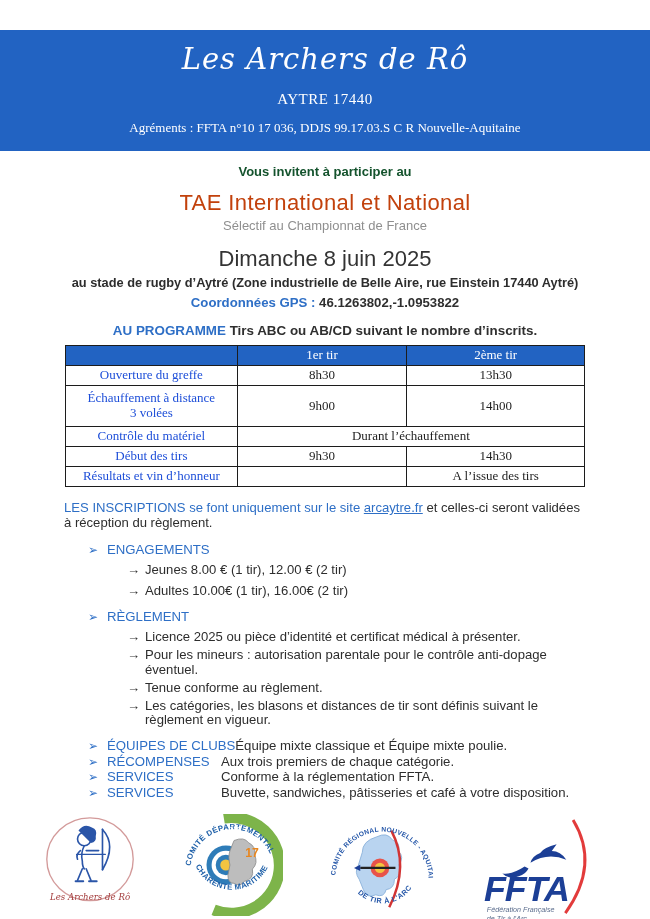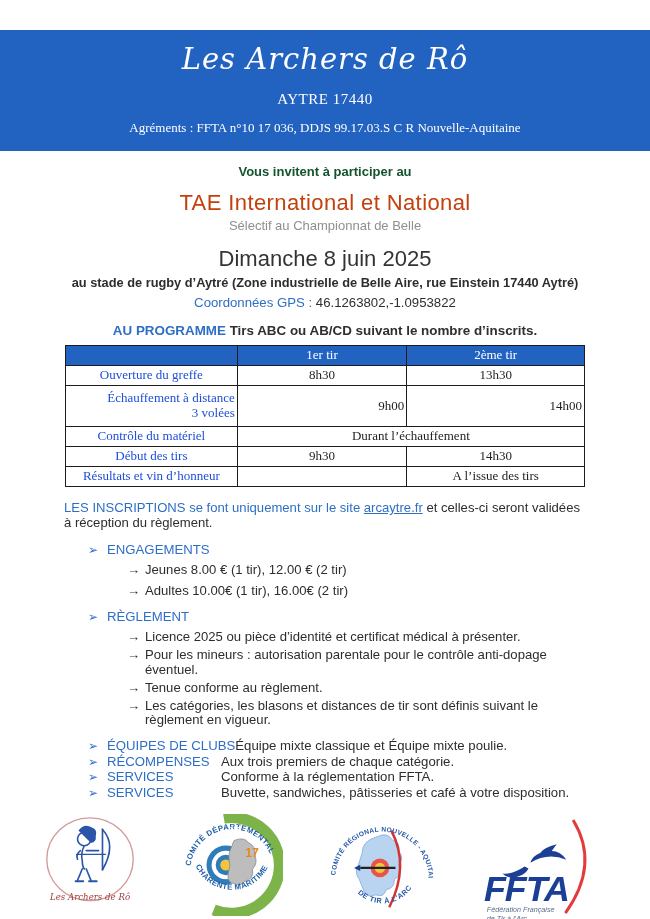--- a/index.html
+++ b/index.html
@@ -12,30 +12,30 @@
   .club-script{font-family:"DejaVu Serif",serif;font-style:italic;font-size:29px;letter-spacing:1px;}
   .banner-city{font-family:"Liberation Serif",serif;font-size:15px;margin-top:15px;letter-spacing:.5px;}
   .banner-agr{font-family:"Liberation Serif",serif;font-size:13px;margin-top:12px;}
   
   .center{text-align:center;}
   .invite{margin-top:13px;font-size:13px;font-weight:bold;color:#14532d;}
   .main-title{margin-top:11px;font-size:22px;color:#c2410c;letter-spacing:.4px;}
   .subtitle{margin-top:2px;font-size:13px;color:#8f8f8f;}
   .date-title{margin-top:13px;font-size:22px;color:#333;}
   .location{margin-top:3px;font-size:12.8px;font-weight:bold;color:#2d2d2d;}
-  .gps{margin-top:5px;font-size:13.2px;font-weight:normal;}
+  .gps{margin-top:5px;font-size:13.2px;font-weight:bold;}
   .blue{color:#2e6fc6;}
   
   .program-heading{margin-top:13px;font-size:13.4px;font-weight:bold;text-align:center;}
   table.program{border-collapse:collapse;margin:7px auto 0;width:520px;
     font-family:"Liberation Serif",serif;font-size:13px;color:#1d1d1d;}
   table.program td{border:1.6px solid #1c1c1c;text-align:center;vertical-align:middle;padding:0 2px;height:19px;line-height:1.15;}
   table.program tr.thead td{background:#2263c2;color:#fff;}
   table.program td.lbl{color:#1d4ed8;}
-  table.program tr.tall td{height:40px;text-align:right;}
+  table.program tr.tall td{height:40px;}
   
   .para{margin:13px 64px 0;font-size:13.1px;line-height:1.18;color:#2d2d2d;}
   a.site-link{color:#2e6fc6;text-decoration:underline;}
   .sec-head{margin:11px 0 0 88px;font-size:13.2px;color:#2e6fc6;display:flex;align-items:baseline;}
   .sec-head .b{width:19px;font-size:12px;}
   .sub{display:flex;margin:6px 0 0 127px;font-size:13.1px;color:#2d2d2d;line-height:1.13;}
   .sub .arr{flex:0 0 18px;color:#333;}
   .sub .txt{max-width:424px;}
   .sub.tight{margin-top:3px;}
   .info-rows{margin-top:11px;}
@@ -51,21 +51,21 @@
 <body>
 
 <div class="banner">
   <div class="club-script">Les Archers de Rô</div>
   <div class="banner-city">AYTRE 17440</div>
   <div class="banner-agr">Agréments : FFTA n°10 17 036, DDJS 99.17.03.S C R Nouvelle-Aquitaine</div>
 </div>
 
 <div class="center invite">Vous invitent à participer au</div>
 <div class="center main-title">TAE International et National</div>
-<div class="center subtitle">Sélectif au Championnat de Belle</div>
+<div class="center subtitle">Sélectif au Championnat de France</div>
 <div class="center date-title">Dimanche 8 juin 2025</div>
 <div class="center location">au stade de rugby d’Aytré (Zone industrielle de Belle Aire, rue Einstein 17440 Aytré)</div>
 <div class="center gps">
   <span class="blue">Coordonnées GPS :</span><span> 46.1263802,-1.0953822</span>
 </div>
 
 <div class="program-heading">
   <span class="blue">AU PROGRAMME</span><span> Tirs ABC ou AB/CD suivant le nombre d’inscrits.</span>
 </div>
 

